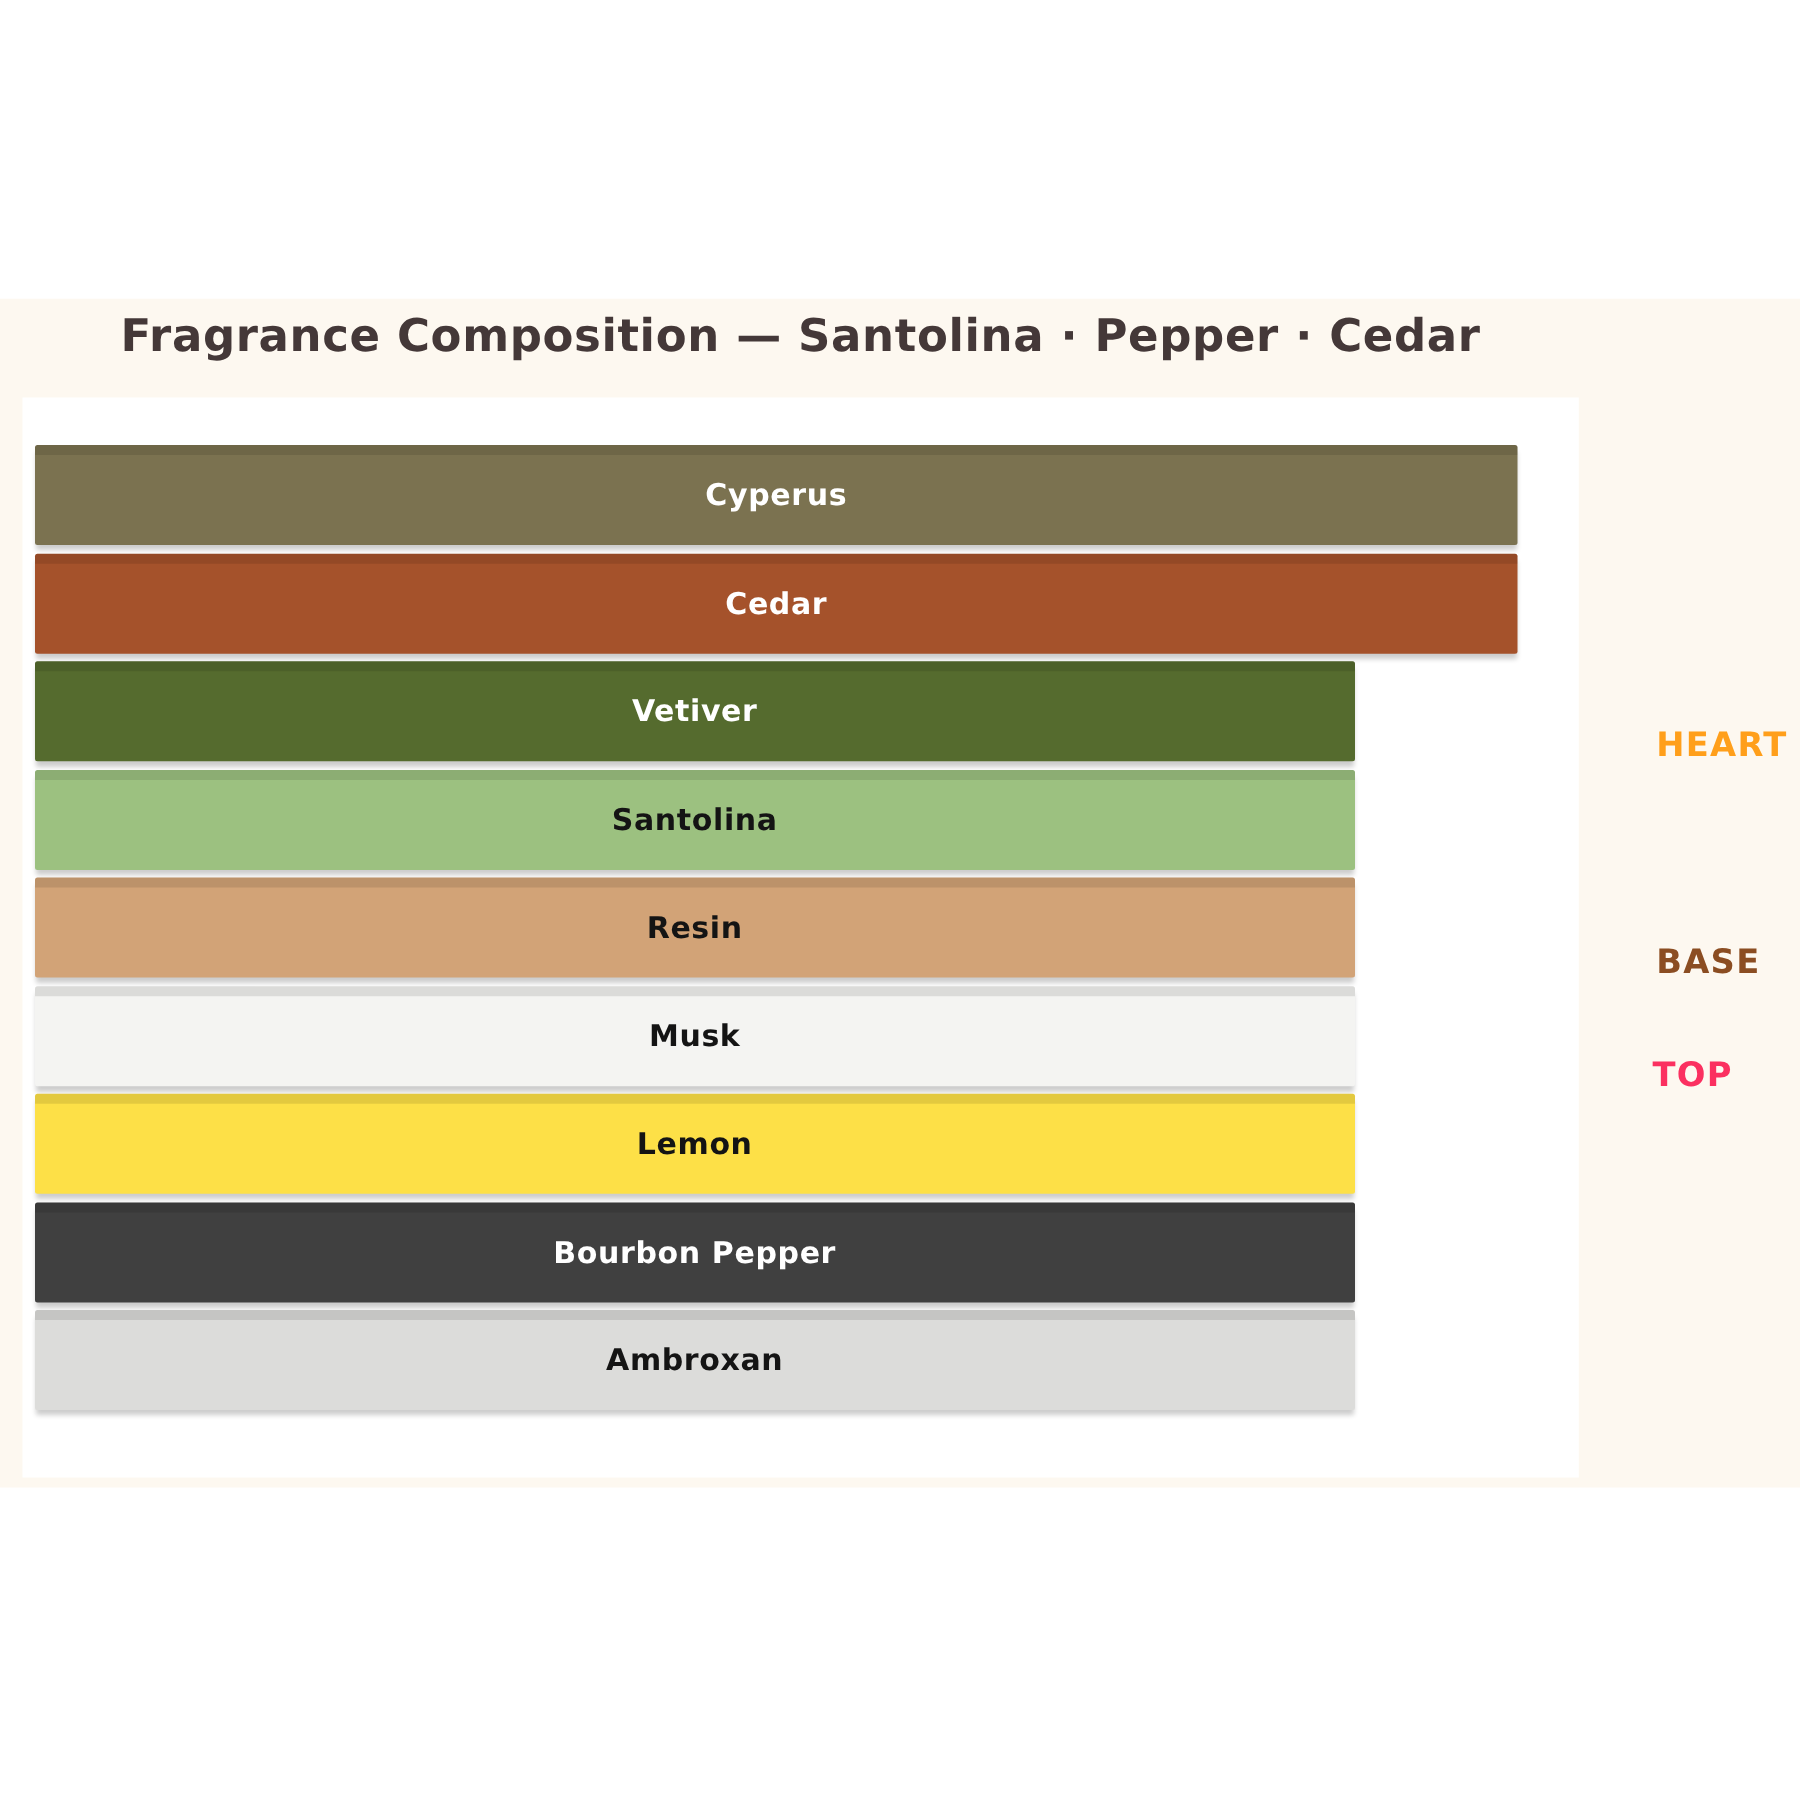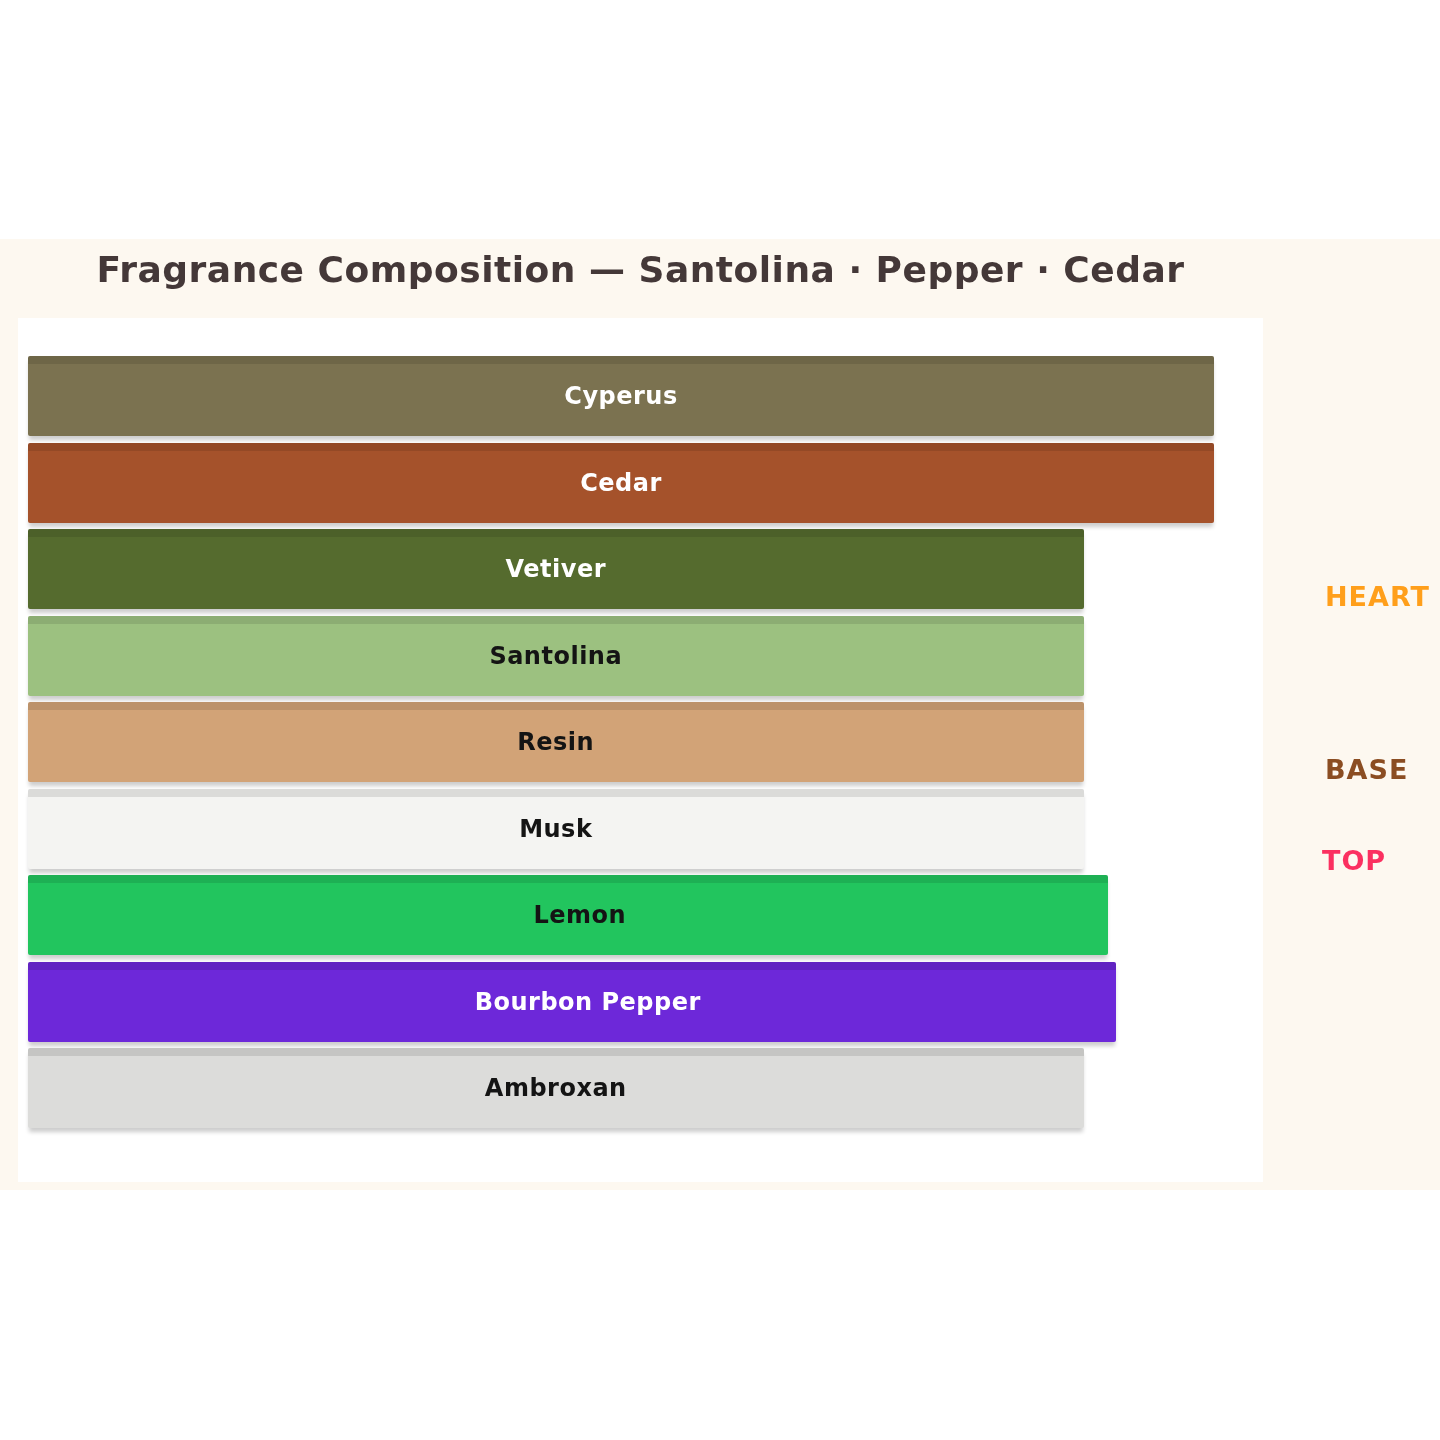--- a/index.html
+++ b/index.html
@@ -106,24 +106,24 @@
         </div>
         <div class="bar" style="width: 84.7814%; background: rgb(156, 193, 128); justify-content: center;">
           <span class="bar-label" style="color: rgb(20, 20, 20);">Santolina</span>
         </div>
         <div class="bar" style="width: 84.7814%; background: rgb(210, 163, 119);">
           <span class="bar-label" style="color: rgb(20, 20, 20);">Resin</span>
         </div>
         <div class="bar" style="width: 84.7814%; background: rgb(244, 244, 242);">
           <span class="bar-label" style="color: rgb(20, 20, 20);">Musk</span>
         </div>
-        <div class="bar" style="width: 84.7814%; background: #22c55e; padding-left: 24px;">
+        <div class="bar" style="width: 84.7814%; background: #fde047;">
           <span class="bar-label" style="color: rgb(20, 20, 20);">Lemon</span>
         </div>
-        <div class="bar" style="width: 84.7814%; background: #6d28d9; padding-left: 32px;">
+        <div class="bar" style="width: 84.7814%; background: #404040;">
           <span class="bar-label" style="color: rgb(255, 255, 255);">Bourbon Pepper</span>
         </div>
         <div class="bar" style="width: 84.7814%; background: rgb(220, 220, 218);">
           <span class="bar-label" style="color: rgb(20, 20, 20);">Ambroxan</span>
         </div>
       </div>
   </div>
 
   <div class="side-label heart" style="color: rgb(255, 159, 27);">HEART</div>
   <div class="side-label base" style="color: rgb(139, 77, 34);">BASE</div>

